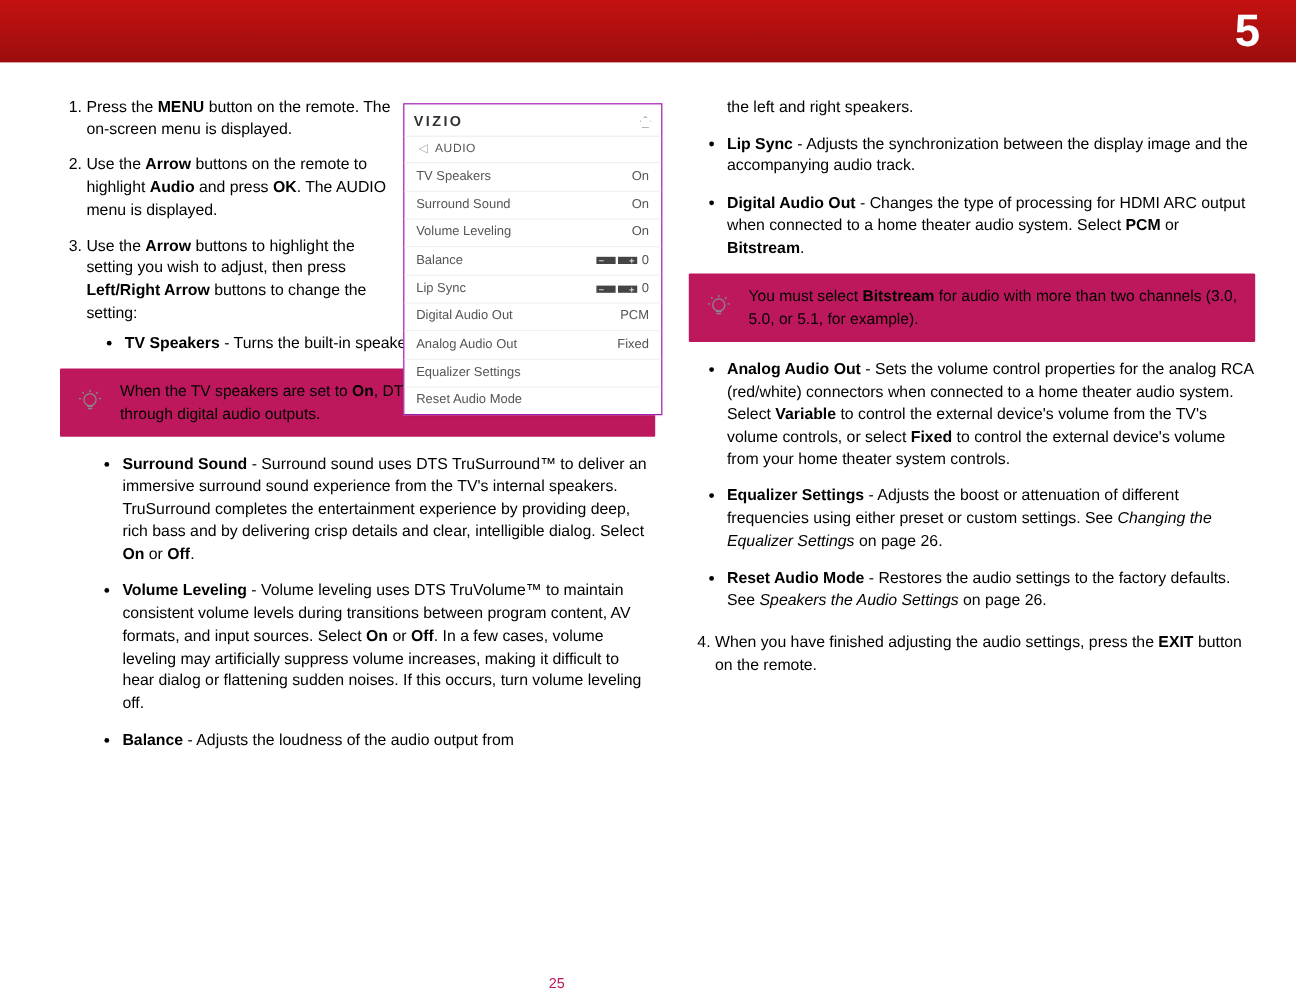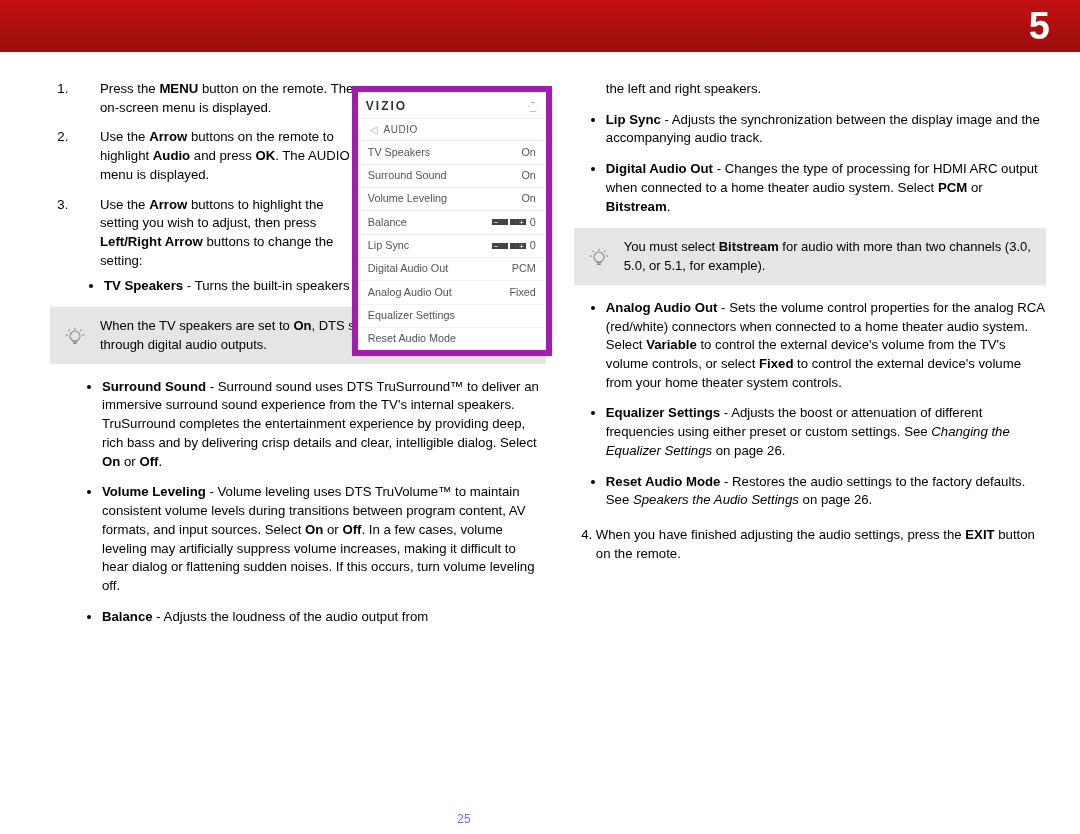--- a/index.html
+++ b/index.html
@@ -10,41 +10,41 @@
   .col { flex:1; font-size:13.2px; line-height:1.42; }
   .col-left { flex:1.05; position:relative; }
   h2.section { font-size:17px; font-weight:800; letter-spacing:0.3px; margin-bottom:14px; text-transform:uppercase; }
   p.lead { margin-bottom:10px; }
   ol.steps { list-style:decimal; padding-left:22px; }
   ol.steps > li { margin-bottom:11px; }
   ul.bullets { list-style:disc; padding-left:32px; margin-top:6px; margin-bottom:6px; }
   ul.bullets > li { margin-bottom:12px; }
   .bold { font-weight:700; }
   .ital { font-style:italic; }
-  .tip { background:#e5e5e5; display:flex; align-items:flex-end; padding:10px 14px; margin:12px 0 14px 0; border-radius:1px; }
+  .tip { background:#be185d; display:flex; align-items:center; padding:10px 14px; margin:12px 0 14px 0; border-radius:1px; }
   .tip .bulb { flex:0 0 26px; margin-right:10px; margin-top:2px; }
   .tip .bulb svg { width:22px; height:22px; }
   .tip .txt { font-size:13px; line-height:1.4; }
   
-  .menu-mock { position:absolute; right:-6px; top:6px; width:200px; border:6px solid #a21caf; background:#fff; font-size:10.8px; color:#555; box-shadow:0 1px 2px rgba(0,0,0,0.08);}
+  .menu-mock { position:absolute; right:-6px; top:6px; width:216px; border:1px solid #a21caf; background:#fff; font-size:10.8px; color:#555; box-shadow:0 1px 2px rgba(0,0,0,0.08);}
   .menu-mock .hdr { display:flex; justify-content:space-between; align-items:center; padding:6px 8px 3px 8px; }
   .menu-mock .logo { font-family: Arial, sans-serif; font-weight:700; letter-spacing:2px; font-size:12px; color:#333;}
   .menu-mock .home { width:10px; height:10px; border:1px solid #888; clip-path: polygon(50% 0,100% 50%,80% 50%,80% 100%,20% 100%,20% 50%,0 50%);}
   .menu-mock .crumb { padding:4px 8px 3px 12px; border-top:1px solid #eee; border-bottom:1px solid #eee; display:flex; align-items:center; gap:6px;}
   .menu-mock .crumb .back { font-size:10px; color:#aaa;}
   .menu-mock .crumb .lbl { font-size:10px; letter-spacing:0.5px;}
   .menu-mock .row { display:flex; justify-content:space-between; padding:3.5px 10px; border-bottom:1px solid #f1f1f1;}
   .menu-mock .row.last{border-bottom:none;}
   .menu-mock .slider { display:flex; align-items:center; gap:4px; }
   .menu-mock .slider .bar { width:34px; height:6px; background:#444; position:relative; display:flex; align-items:center;}
   .menu-mock .slider .bar::before { content:"−"; color:#fff; font-size:8px; position:absolute; left:2px; top:-2px;}
   .menu-mock .slider .bar::after { content:"+"; color:#fff; font-size:8px; position:absolute; right:2px; top:-2px;}
   .menu-mock .slider .bar .mid { width:2px; height:8px; background:#fff; margin:0 auto;}
-  .step-text-narrow { max-width: 260px; display:block;margin-left:28px;}
-  .footer { position:fixed; bottom:8px; width:928px; text-align:center; font-size:12px; color:#8b5cf6;}
+  .step-text-narrow { max-width: 260px; display:block;}
+  .footer { position:fixed; bottom:8px; width:928px; text-align:center; font-size:12px; color:#be185d;}
 </style>
 </head>
 <body>
 
 <div class="topbar">
   <div class="chapter">5</div>
 </div>
 
 <div class="page">
 

